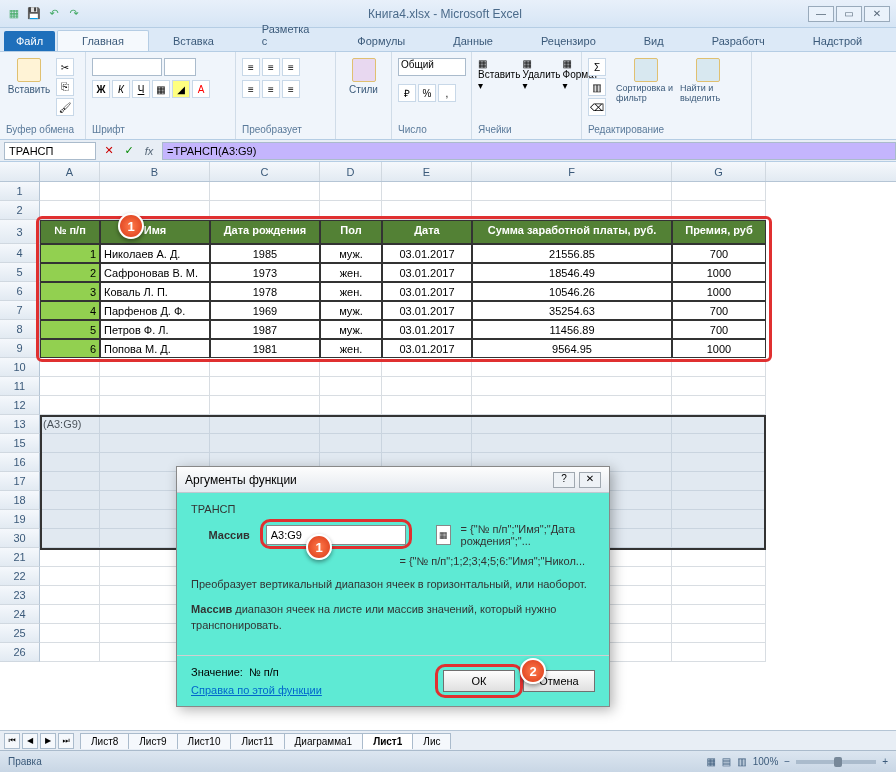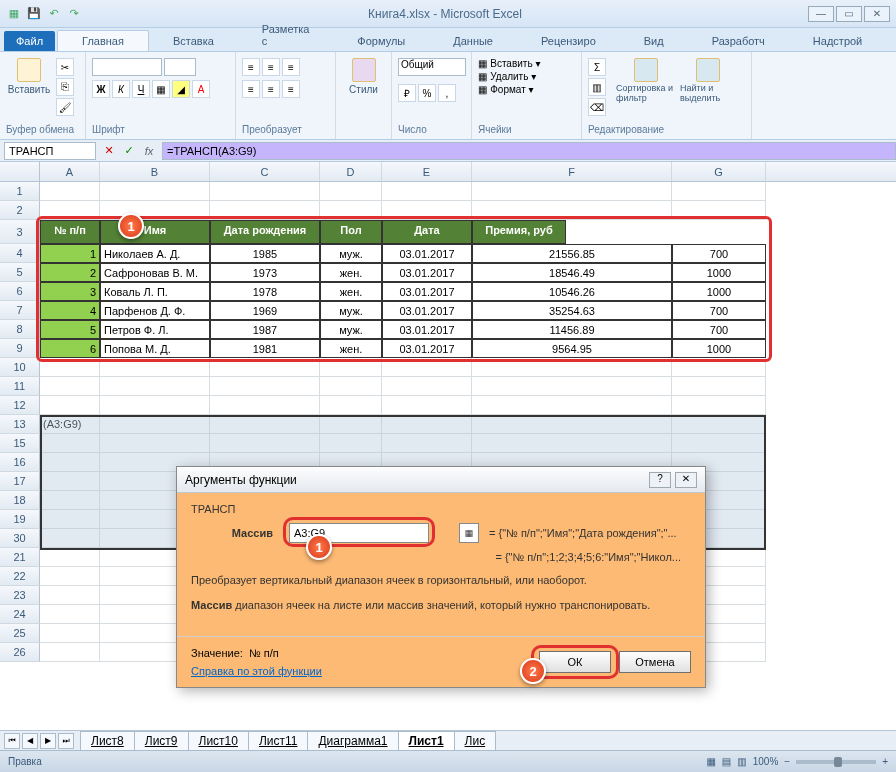--- a/index.html
+++ b/index.html
@@ -60,21 +60,21 @@
 
 .red-border { position: absolute; border: 3px solid #e03030; border-radius: 6px; pointer-events: none; }
 
 
 .badge { position: absolute; width: 26px; height: 26px; background: radial-gradient(#ff7a4a,#d83818); border: 2px solid #fff; border-radius: 50%; color: #fff; font-weight: bold; display: flex; align-items: center; justify-content: center; font-size: 13px; box-shadow: 0 2px 4px rgba(0,0,0,.4); z-index: 50; }
 
 
 .sel-range { position: absolute; background: rgba(180,200,220,.4); border: 2px solid #333; }
 
 
-.dialog { position: absolute; left: 176px; top: 466px; width: 530px; background: #fdba74; border: 1px solid #888; box-shadow: 3px 3px 12px rgba(0,0,0,.3); z-index: 40; }
+.dialog { position: absolute; left: 176px; top: 466px; width: 434px; background: #5eead4; border: 1px solid #888; box-shadow: 3px 3px 12px rgba(0,0,0,.3); z-index: 40; }
 .dlg-title { height: 26px; background: linear-gradient(#fdfdfd,#e4e9ef); border-bottom: 1px solid #c0c8d0; display: flex; align-items: center; padding: 0 8px; font-size: 12px; }
 .dlg-title-btns { margin-left: auto; display: flex; gap: 4px; }
 .dlg-tbtn { width: 22px; height: 16px; border: 1px solid #a0a8b0; background: #eef2f6; font-size: 10px; text-align: center; }
 .dlg-body { padding: 10px 14px; font-size: 11px; color: #333; }
 .dlg-func { font-size: 11px; margin-bottom: 8px; }
 .arg-row { display: flex; align-items: center; margin-bottom: 8px; }
 .arg-label { width: 90px; text-align: right; padding-right: 8px; font-weight: bold; }
 .arg-input-wrap { position: relative; margin-left: 8px; }
 .arg-input { width: 140px; height: 20px; border: 1px solid #888; padding: 0 4px; font-size: 11px; }
 .arg-picker { width: 20px; height: 20px; border: 1px solid #888; background: #fff; display: inline-flex; align-items: center; justify-content: center; margin-left: 30px; font-size: 9px; }
@@ -85,21 +85,21 @@
 .dlg-value { font-size: 11px; }
 .dlg-link { color: #0066cc; text-decoration: underline; cursor: pointer; margin-top: 6px; display: block; }
 .dlg-btns { margin-left: auto; display: flex; gap: 8px; }
 .dlg-btn { width: 72px; height: 22px; border: 1px solid #707070; background: linear-gradient(#fefefe,#e0e0e0); font-size: 11px; cursor: pointer; }
 .ok-red { position: absolute; border: 3px solid #e03030; border-radius: 10px; pointer-events: none; }
 
 
 .sheet-bar { position: absolute; bottom: 22px; left: 0; right: 0; height: 20px; background: #e8eef5; border-top: 1px solid #b5c5d5; display: flex; align-items: center; padding-left: 4px; }
 .sheet-nav { display: flex; gap: 2px; margin-right: 6px; }
 .sheet-nav-btn { width: 16px; height: 16px; border: 1px solid #abc; background: #f5f8fc; font-size: 8px; display: flex; align-items: center; justify-content: center; }
-.sheet-tab { padding: 2px 10px; background: #f5f8fc; border: 1px solid #abc; border-bottom: none; font-size: 12px; margin-right: -1px; text-decoration: underline; }
+.sheet-tab { padding: 2px 10px; background: #f5f8fc; border: 1px solid #abc; border-bottom: none; font-size: 10px; margin-right: -1px; }
 .sheet-tab.active { background: #fff; font-weight: bold; }
 
 
 .status-bar { position: absolute; bottom: 0; left: 0; right: 0; height: 22px; background: linear-gradient(#dce6f0,#c8d6e5); border-top: 1px solid #abc; display: flex; align-items: center; padding: 0 8px; font-size: 10px; color: #3b5a7a; }
 .zoom { margin-left: auto; display: flex; align-items: center; gap: 6px; }
 .zoom-slider { width: 80px; height: 4px; background: #abc; position: relative; }
 .zoom-thumb { position: absolute; left: 38px; top: -3px; width: 8px; height: 10px; background: #789; border-radius: 2px; }
 </style>
 </head>
 <body>
@@ -204,21 +204,21 @@
       <div class="font-select" style="width:68px">Общий</div>
       <div class="font-row" style="margin-top:4px">
         <div class="small-btn">₽</div>
         <div class="small-btn">%</div>
         <div class="small-btn">,</div>
       </div>
     </div>
     <div class="ribbon-group-label">Число</div>
   </div>
   <div class="ribbon-group" style="width:110px">
-    <div class="ribbon-controls" style="flex-direction:column;gap:2px;font-size:10px">
+    <div class="ribbon-controls" style="flex-direction:row;gap:2px;font-size:10px">
       <div>▦ <span>Вставить</span> ▾</div>
       <div>▦ <span>Удалить</span> ▾</div>
       <div>▦ <span>Формат</span> ▾</div>
     </div>
     <div class="ribbon-group-label">Ячейки</div>
   </div>
   <div class="ribbon-group" style="width:170px">
     <div class="ribbon-controls">
       <div class="small-btns" style="margin-right:6px">
         <div class="small-btn">Σ</div>
@@ -284,20 +284,21 @@
         <div class="cell cG"></div>
       </div>
 
     <div class="row" style="height:24px">
       <div class="row-h" style="line-height:24px">3</div>
       <div class="cell cA hdr-cell">№ п/п</div>
       <div class="cell cB hdr-cell">Имя</div>
       <div class="cell cC hdr-cell">Дата рождения</div>
       <div class="cell cD hdr-cell">Пол</div>
       <div class="cell cE hdr-cell">Дата</div>
+      <div class="cell cF hdr-cell">Сумма заработной платы, руб.</div>
       <div class="cell cG hdr-cell">Премия, руб</div>
     </div>
 
     <div class="row">
         <div class="row-h">4</div>
         <div class="cell cA idx-cell">1</div>
         <div class="cell cB data-cell left">Николаев А. Д.</div>
         <div class="cell cC data-cell">1985</div>
         <div class="cell cD data-cell">муж.</div>
         <div class="cell cE data-cell">03.01.2017</div>

